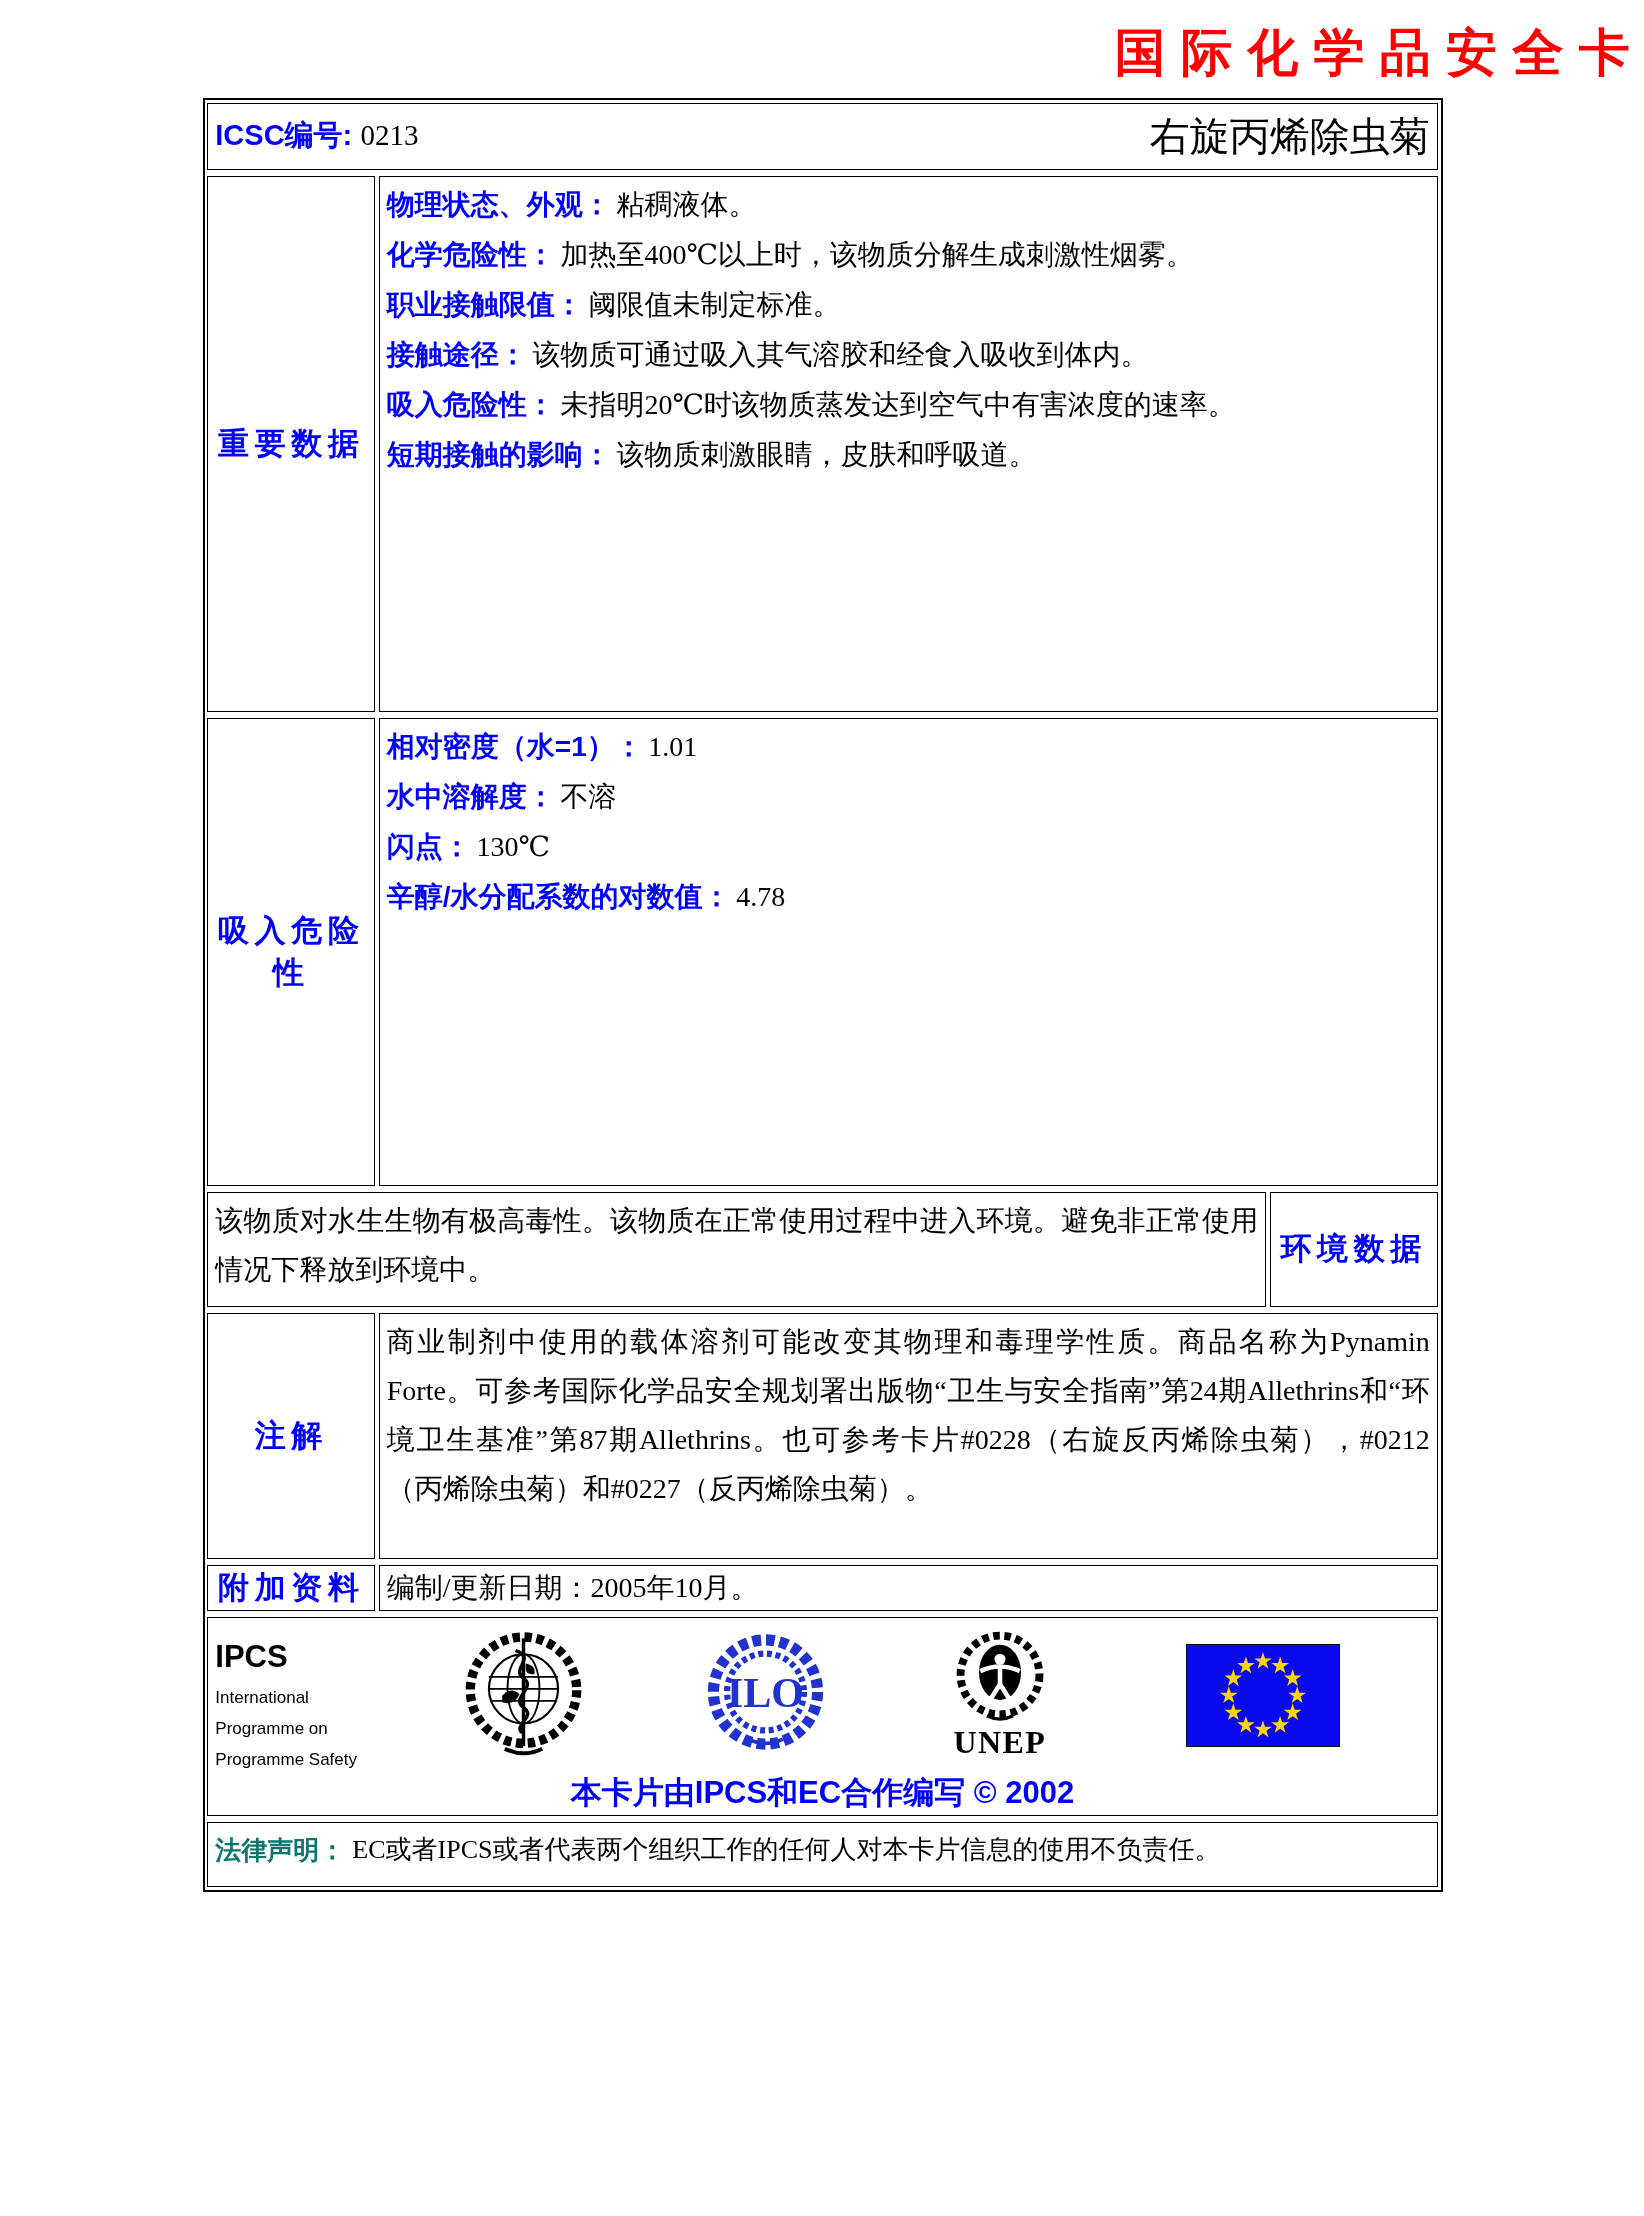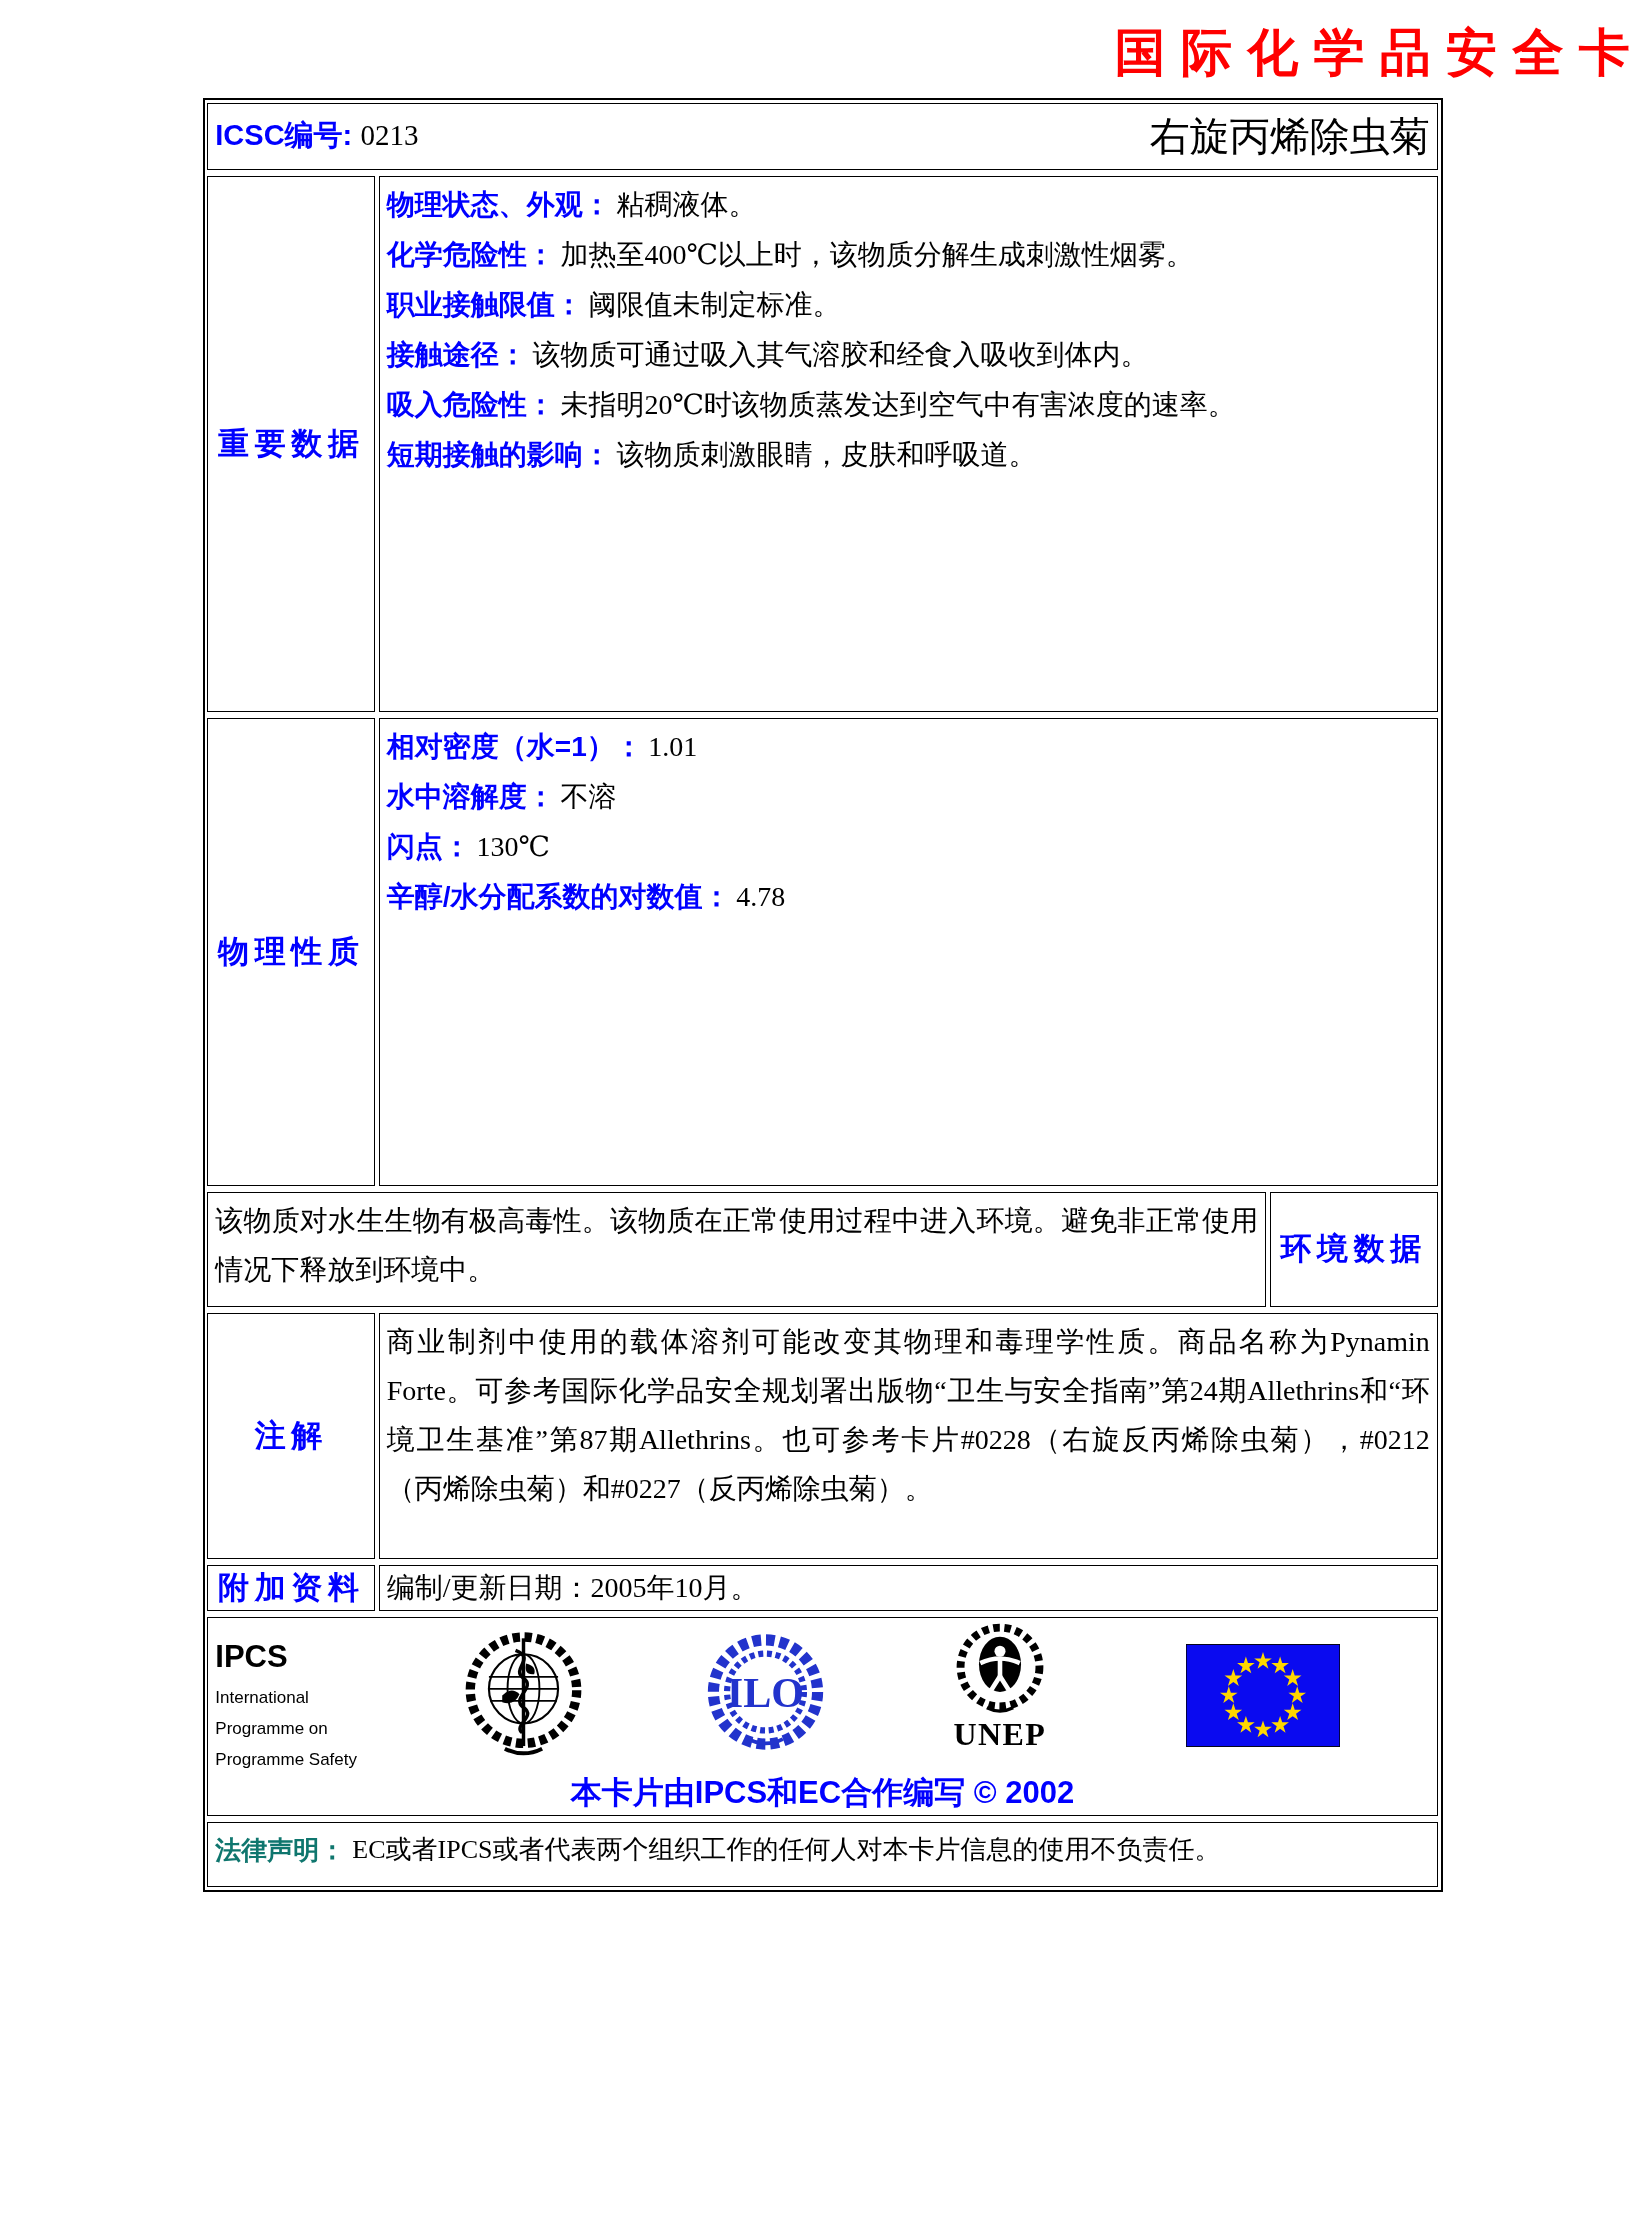--- a/index.html
+++ b/index.html
@@ -109,21 +109,21 @@
     position: absolute;
     left: 7px; top: 21px;
     font-family: "Liberation Sans", "DejaVu Sans", sans-serif;
     color: #000;
   }
   .ipcs-title { font-size: 31px; font-weight: bold; margin-bottom: 7px; }
   .ipcs-line { font-size: 17px; line-height: 31px; }
 
   .who-logo  { position: absolute; left: 249px; top: 9.7px; }
   .ilo-logo  { position: absolute; left: 495px; top: 12.5px; }
-  .unep-block{ position: absolute; left: 722px; top: 3px; width: 139px; text-align: center; }
+  .unep-block{ position: absolute; left: 722px; top: 11px; width: 139px; text-align: center; }
   .unep-caption {
     font-size: 32px;
     font-weight: bold;
     letter-spacing: 1.4px;
     font-family: "Liberation Serif", "DejaVu Serif", serif;
     margin-top: 1.4px;
   }
   .eu-flag   { position: absolute; left: 978px; top: 26px; }
   .credit {
     position: absolute;
@@ -157,21 +157,21 @@
       <div class="kvline"><span class="lbl">物理状态、外观：</span><span class="val">粘稠液体。</span></div>
       <div class="kvline"><span class="lbl">化学危险性：</span><span class="val">加热至400℃以上时，该物质分解生成刺激性烟雾。</span></div>
       <div class="kvline"><span class="lbl">职业接触限值：</span><span class="val">阈限值未制定标准。</span></div>
       <div class="kvline"><span class="lbl">接触途径：</span><span class="val">该物质可通过吸入其气溶胶和经食入吸收到体内。</span></div>
       <div class="kvline"><span class="lbl">吸入危险性：</span><span class="val">未指明20℃时该物质蒸发达到空气中有害浓度的速率。</span></div>
       <div class="kvline"><span class="lbl">短期接触的影响：</span><span class="val">该物质刺激眼睛，皮肤和呼吸道。</span></div>
     </div>
   </div>
 
   <div class="row r-physical">
-    <div class="cell label-cell">物理性质</div>
+    <div class="cell label-cell">吸入危险性</div>
     <div class="cell content-cell">
       <div class="kvline"><span class="lbl">相对密度（水=1）：</span><span class="val">1.01</span></div>
       <div class="kvline"><span class="lbl">水中溶解度：</span><span class="val">不溶</span></div>
       <div class="kvline"><span class="lbl">闪点：</span><span class="val">130℃</span></div>
       <div class="kvline"><span class="lbl">辛醇/水分配系数的对数值：</span><span class="val">4.78</span></div>
     </div>
   </div>
 
   <div class="row r-environment">
     <div class="cell content-cell">

